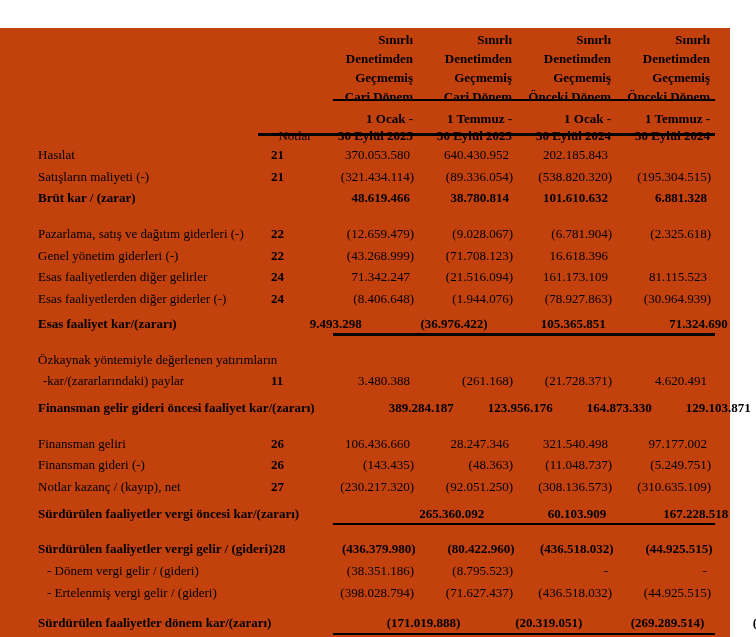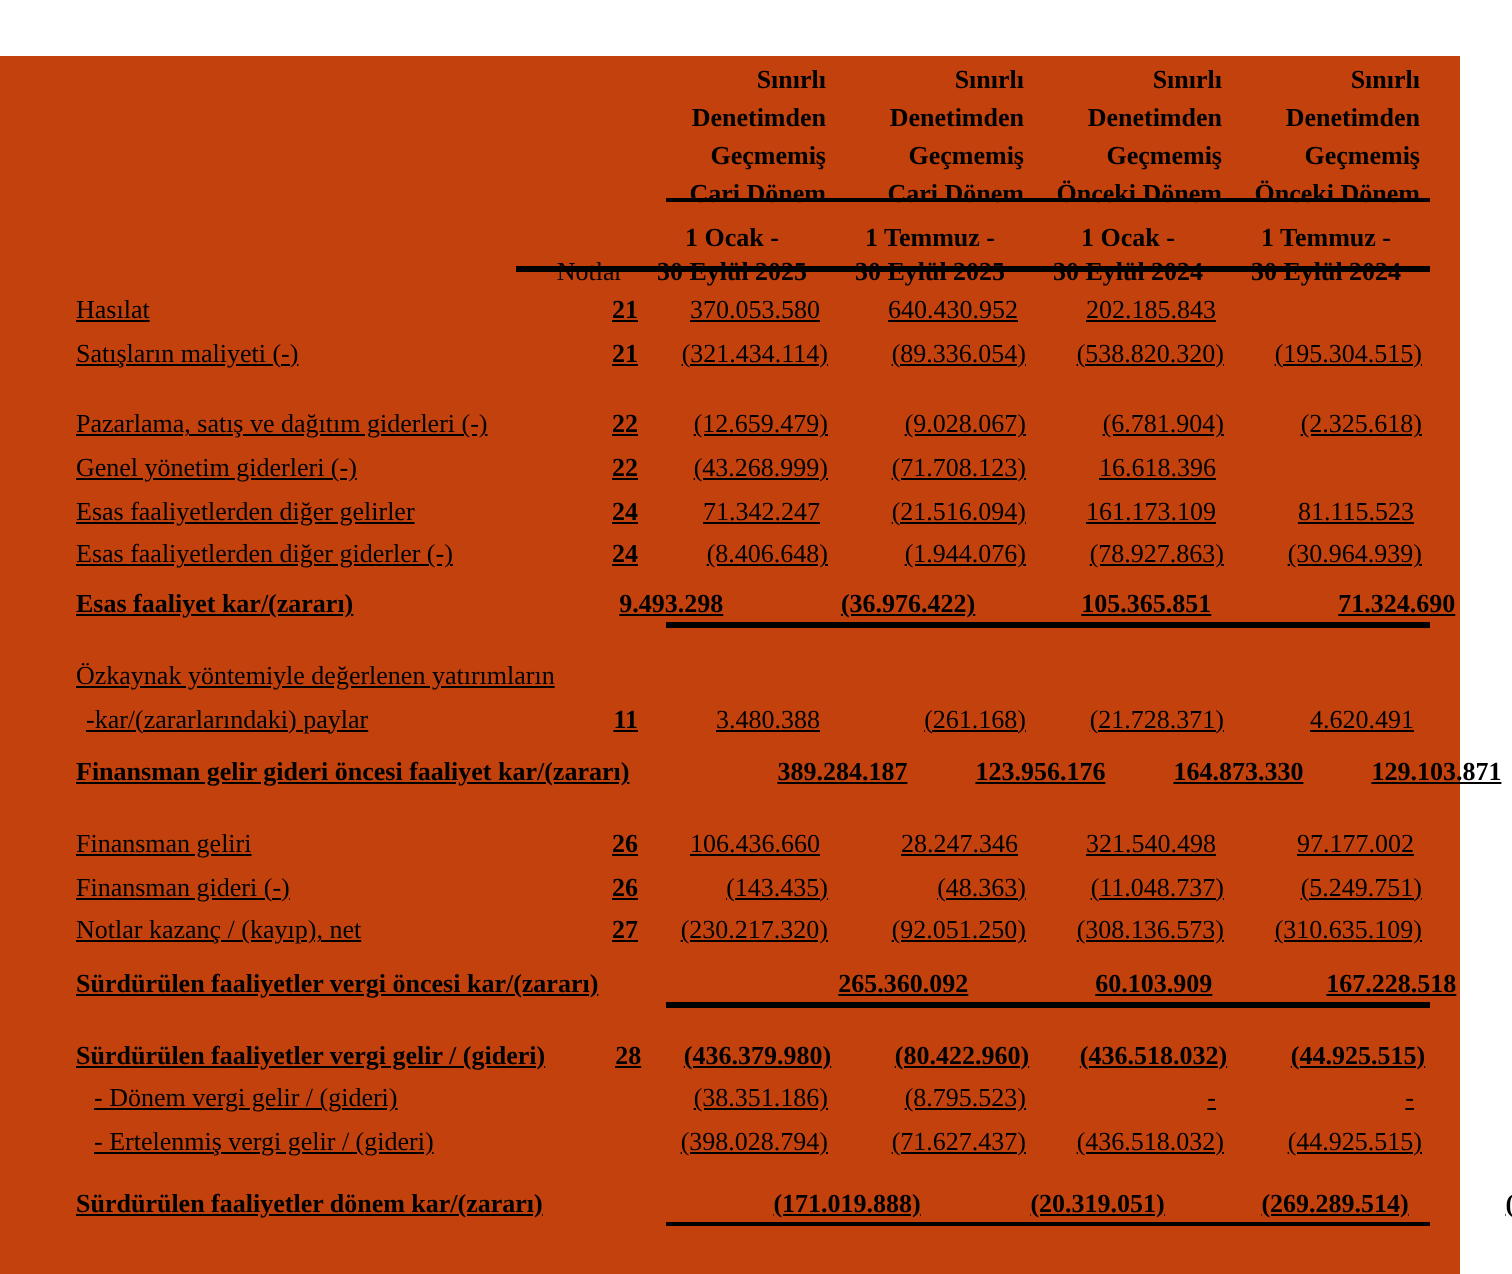--- a/index.html
+++ b/index.html
@@ -18,35 +18,35 @@
   }
 
   
   .header { position:relative; height:108px; padding-top:2px; box-sizing:border-box; }
   .audit-cell div {
     line-height:19px; text-align:right; padding-right:5px;
     font-weight:bold; white-space:nowrap;
   }
   .period-row { margin-top:4px; }
   .period-cell div {
-    line-height:17px; text-align:center; padding-right:5px;
+    line-height:17px; text-align:right; padding-right:5px;
     font-weight:bold; white-space:nowrap;
   }
   .notes-header {
     font-weight:normal; text-align:center; line-height:17px;
     align-self:end; white-space:nowrap;
   }
   .hline1 { position:absolute; left:333px; right:15px; top:71px; height:2px; background:#000; }
   .hline2 { position:absolute; left:258px; right:15px; top:105px; height:2.5px; background:#000; }
 
   
   .tbody { padding-top:8px; }
-  .row { height:21.7px; line-height:21.7px;text-decoration:underline; }
+  .row { height:21.7px; line-height:21.7px; }
   .row .label { white-space:nowrap; overflow:visible; }
-  .row .note { text-align:right; font-weight:bold; }
+  .row .note { text-align:left; font-weight:bold; }
   .row .num { text-align:right; padding-right:8px; white-space:nowrap; }
   .row .num.paren { padding-right:4px; }
   .row.bold .label, .row.bold .num { font-weight:bold; }
   .row .label.indent1 { padding-left:5px; }
   .row .label.indent2 { padding-left:9px; }
   .row.underline { position:relative;gap:23px; }
   .row.underline::after {
     content:""; position:absolute; left:333px; right:15px;
     bottom:-1px; height:2.5px; background:#000;
   }
@@ -119,20 +119,28 @@
         <div class="num">202.185.843</div>
       </div>
       <div class="grid-row row">
         <div class="label">Satışların maliyeti (-)</div>
         <div class="note">21</div>
         <div class="num paren">(321.434.114)</div>
         <div class="num paren">(89.336.054)</div>
         <div class="num paren">(538.820.320)</div>
         <div class="num paren">(195.304.515)</div>
       </div>
+      <div class="grid-row row bold">
+        <div class="label">Brüt kar / (zarar)</div>
+        <div class="note"></div>
+        <div class="num">48.619.466</div>
+        <div class="num">38.780.814</div>
+        <div class="num">101.610.632</div>
+        <div class="num">6.881.328</div>
+      </div>
       <div class="spacer" style="height: 14px;"></div>
       <div class="grid-row row">
         <div class="label">Pazarlama, satış ve dağıtım giderleri (-)</div>
         <div class="note">22</div>
         <div class="num paren">(12.659.479)</div>
         <div class="num paren">(9.028.067)</div>
         <div class="num paren">(6.781.904)</div>
         <div class="num paren">(2.325.618)</div>
       </div>
       <div class="grid-row row">

